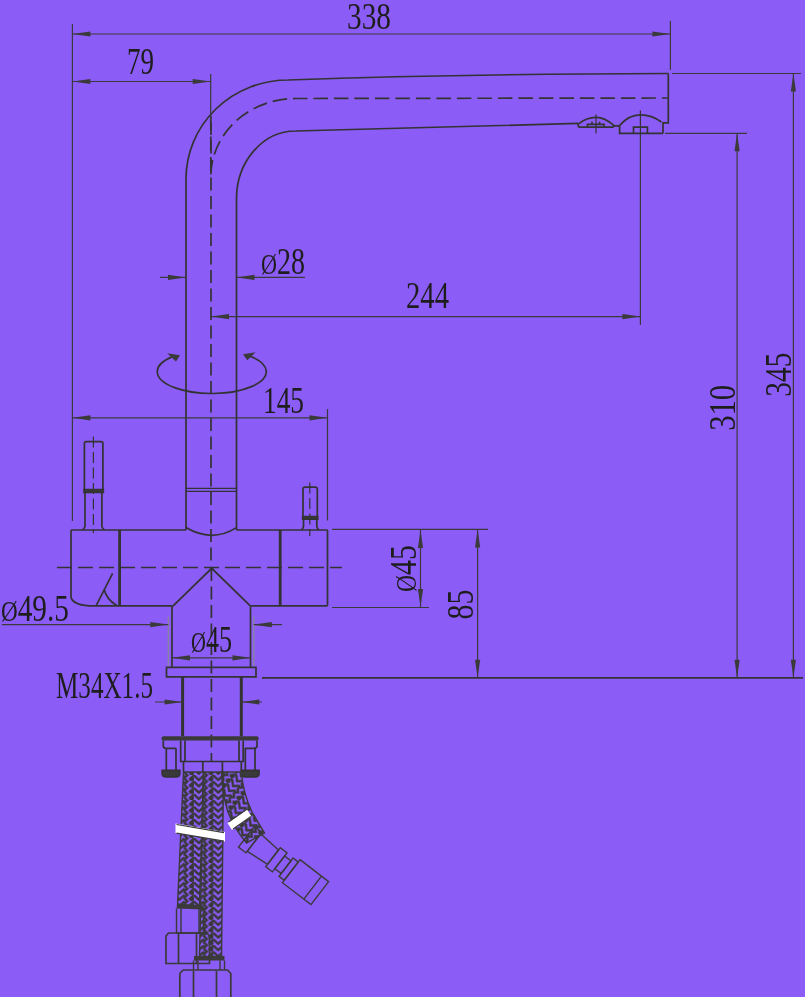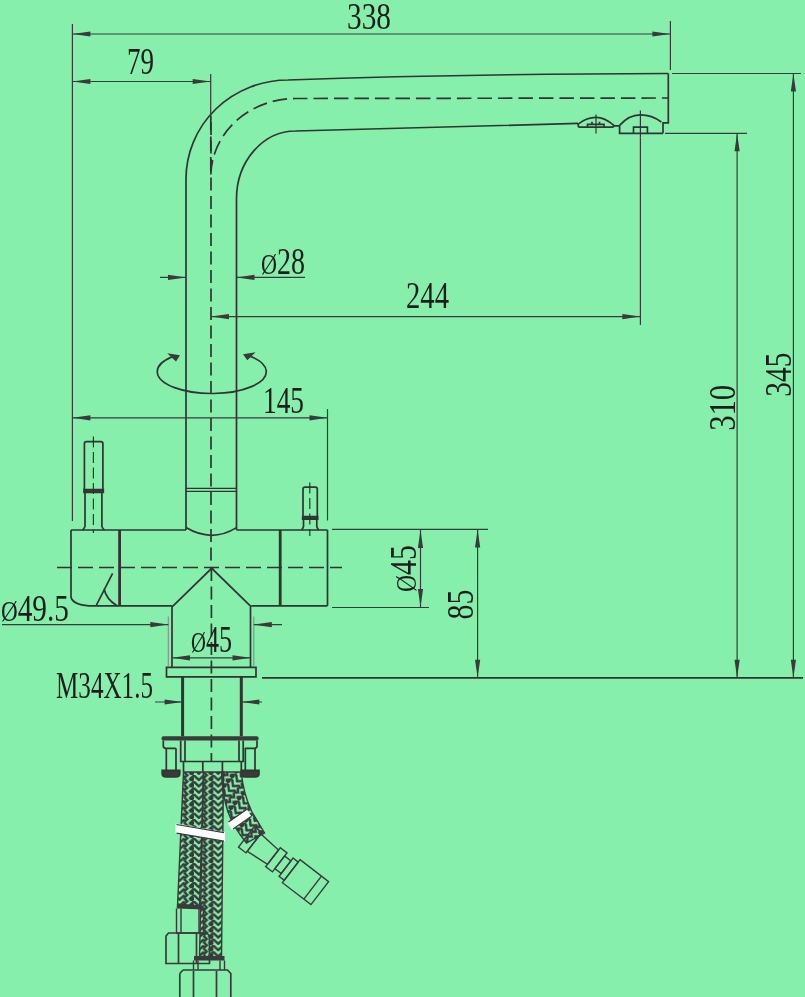--- a/index.html
+++ b/index.html
@@ -1,16 +1,16 @@
 <!DOCTYPE html>
 <html><head>
 <meta charset="utf-8">
 <style>
   html,body{margin:0;padding:0;background:#ffffff;}
-  .page{position:relative;width:805px;height:997px;background:#86efac;overflow:hidden;}
+  .page{position:relative;width:805px;height:997px;background:#8b5cf6;overflow:hidden;}
   svg{position:absolute;left:0;top:0;}
   text{font-family:"Liberation Serif", serif;fill:#1d1d1d;}
 </style>
 </head>
 <body>
 <div class="page">
 <svg width="805" height="997" viewBox="0 0 805 997">
 <defs>
 
   <pattern id="braid" width="19.4" height="6.3" patternUnits="userSpaceOnUse">

